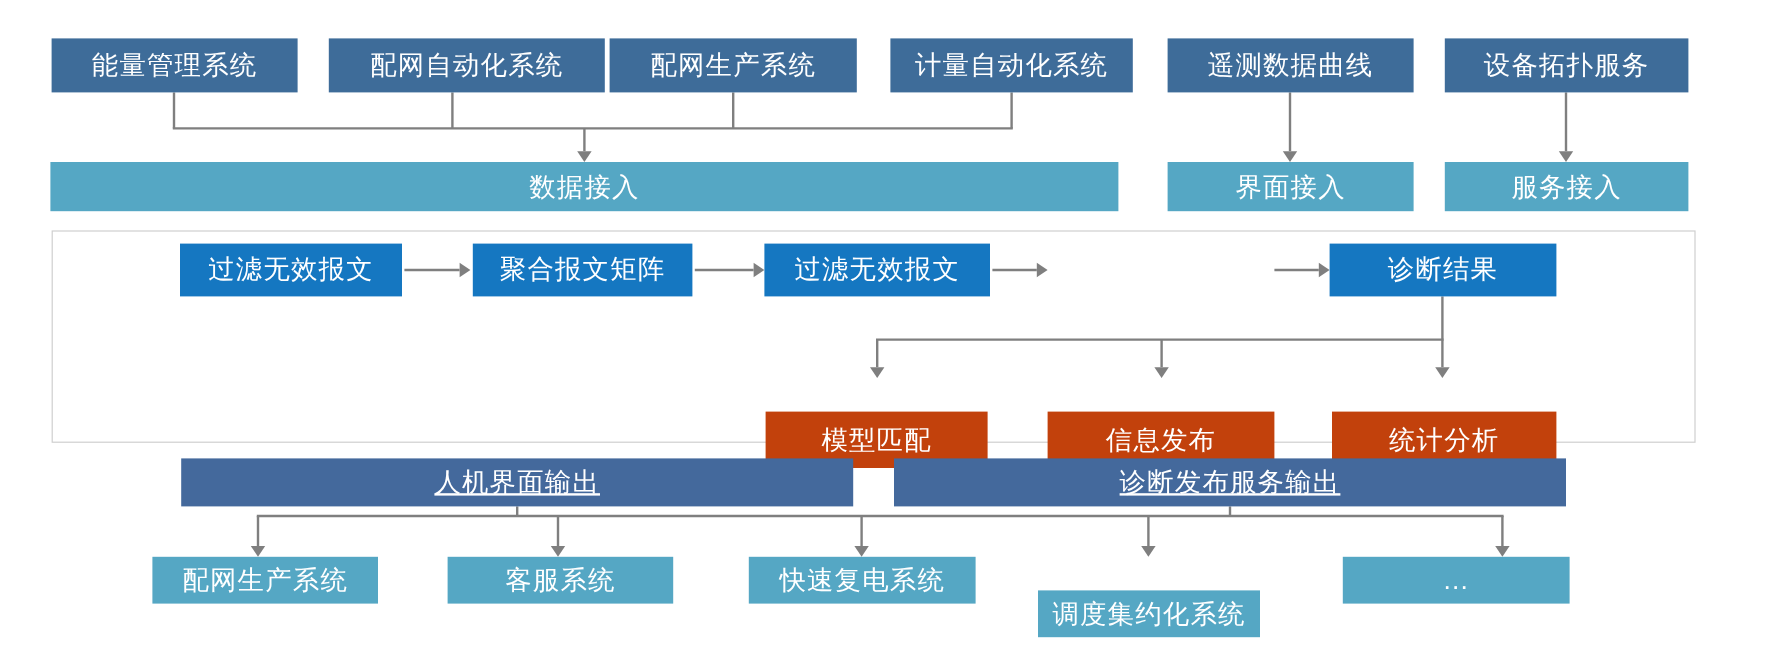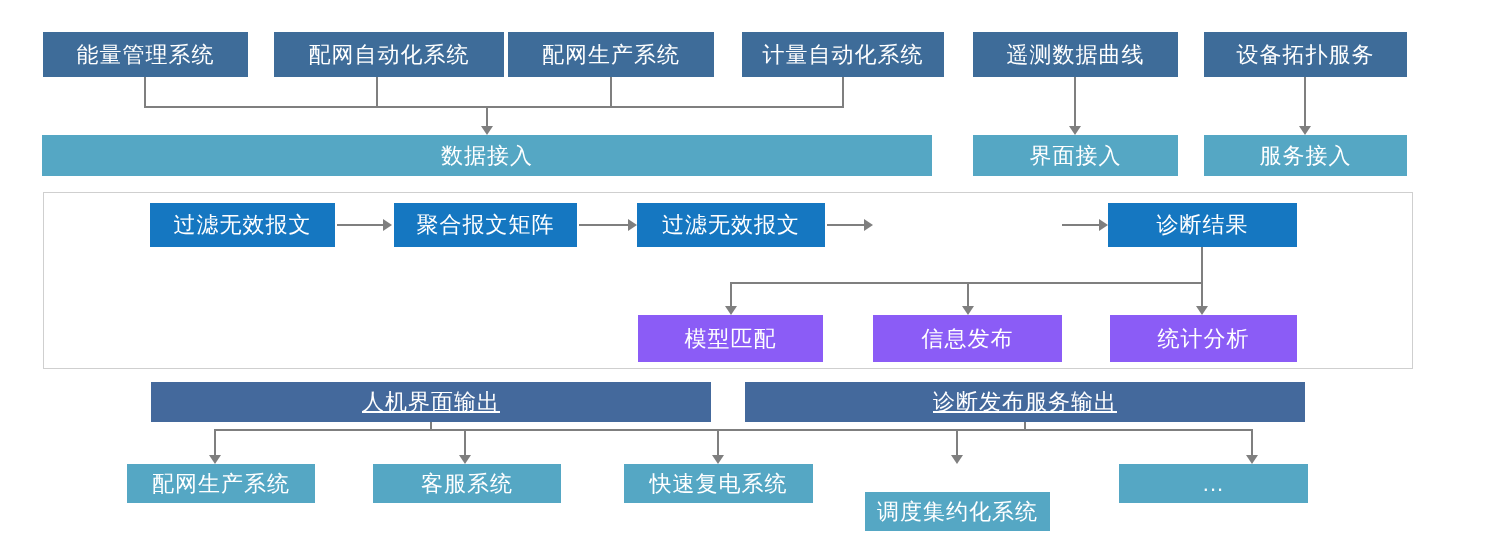--- a/index.html
+++ b/index.html
@@ -15,21 +15,21 @@
     display:flex;align-items:center;justify-content:center;
     color:#ffffff;
     font-size:22px;
     letter-spacing:1px;
     white-space:nowrap;
     box-sizing:border-box;
   }
   .src  {background:#3e6c99;}
   .acc  {background:#55a7c4;}
   .proc {background:#1577c1;}
-  .func {background:#8b5cf6;}
+  .func {background:#c2410c;margin-top:28px;}
   .out  {background:#44699c;text-decoration:underline;}
   .cons {background:#55a7c4;}
   .process-container{
     position:absolute;
     left:43px;top:192px;width:1370px;height:177px;
     border:1px solid #cfcfcf;
     background:#ffffff;
     box-sizing:border-box;
   }
   svg.wires{position:absolute;left:0;top:0;z-index:1;}

